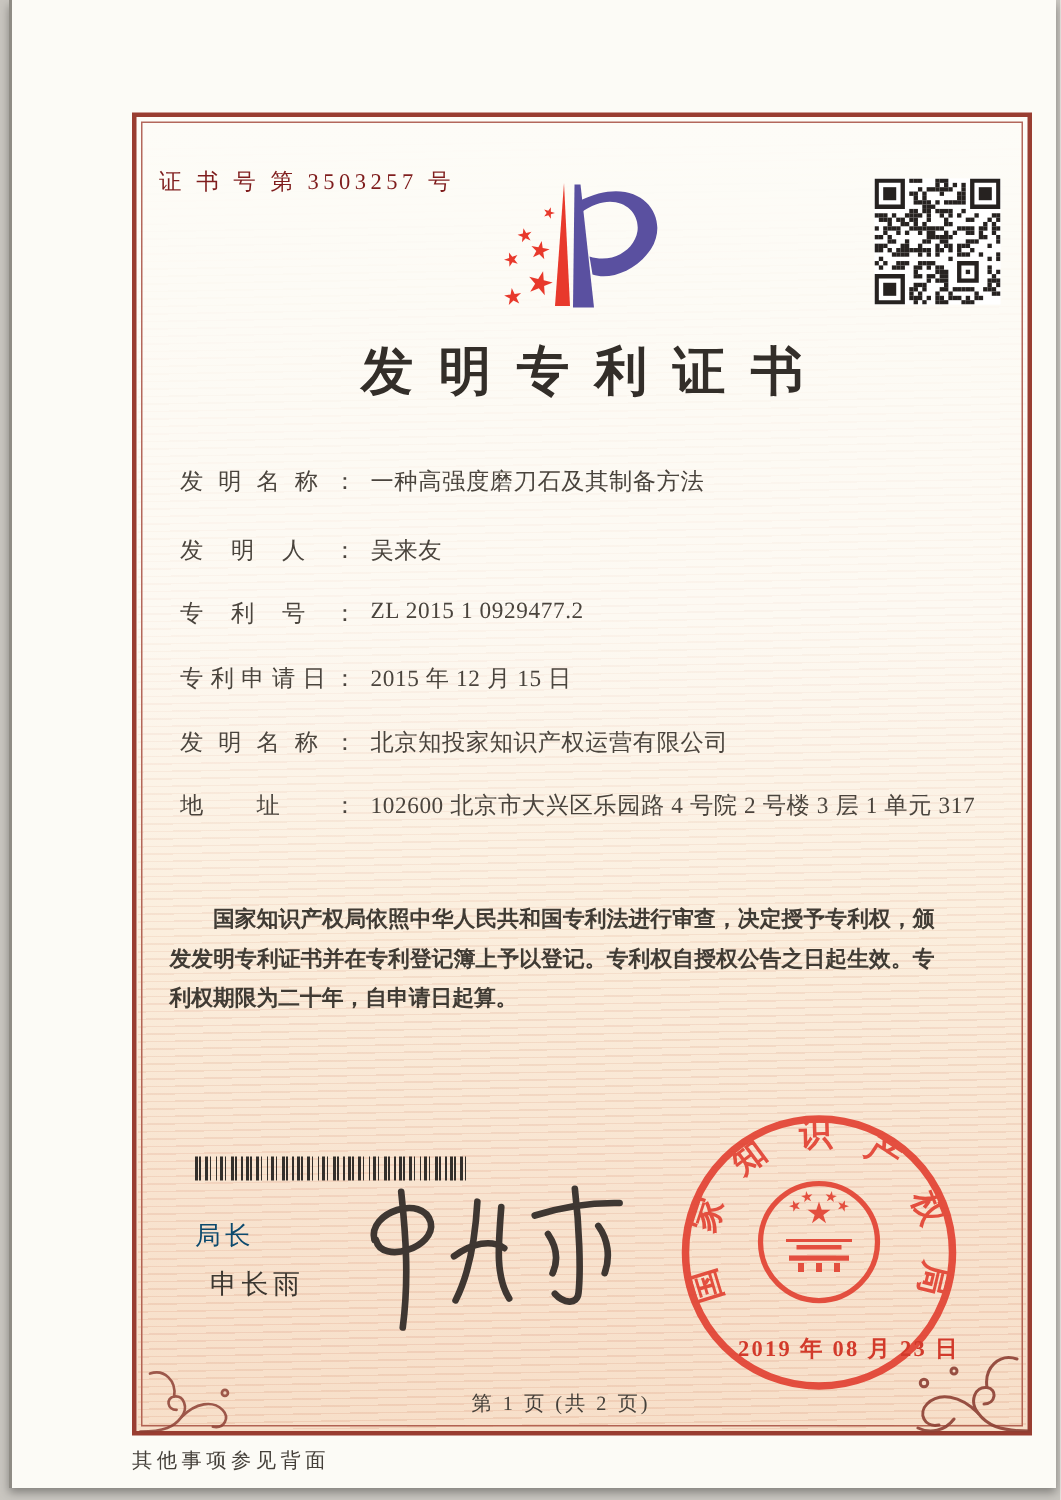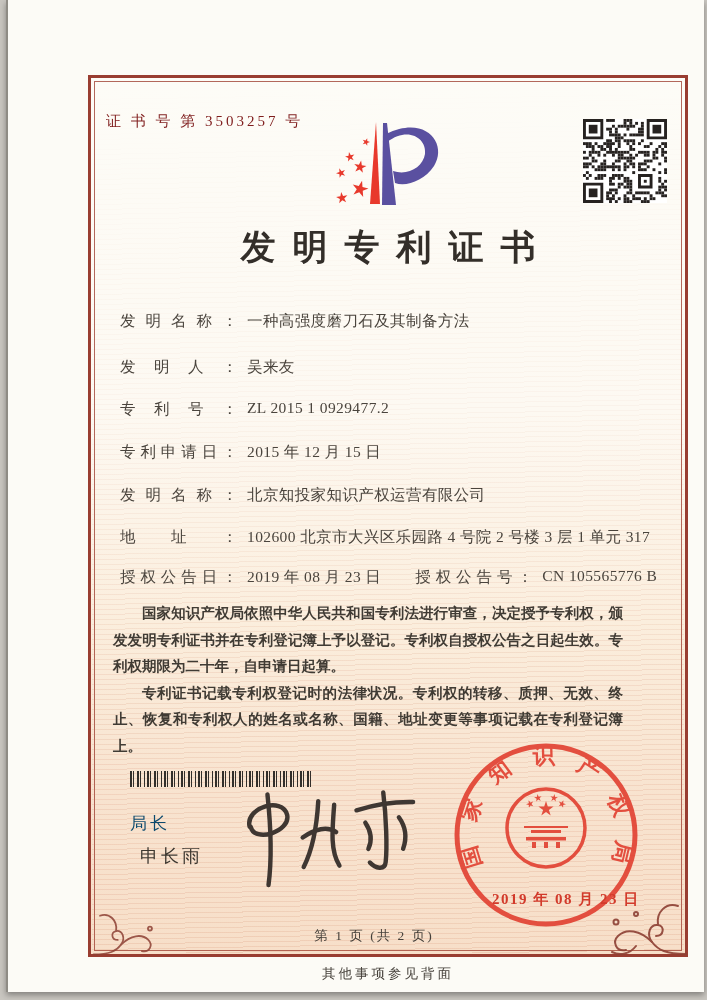--- a/index.html
+++ b/index.html
@@ -58,21 +58,21 @@
       #332f2b 7px 9px,transparent 9px 10px,
       #332f2b 10px 11px,transparent 11px 14px,
       #332f2b 14px 15px,transparent 15px 17px);
   }
   .sigtitle{left:130px;top:812px;font-size:17px;color:#0c4a6e;letter-spacing:3px;}
   .signame{left:140px;top:844px;font-size:18px;color:#3c3730;letter-spacing:3px;}
   .sigsvg{left:235px;top:786px;transform:rotate(-2deg);}
   .sealwrap{left:452px;top:741px;width:188px;height:188px;}
   .sealdate{left:492px;top:890px;font-size:15px;color:#d23a2b;letter-spacing:1.5px;font-weight:bold;white-space:nowrap;}
   .pageind{left:104px;top:927px;width:540px;text-align:center;font-size:13.5px;color:#45403a;letter-spacing:2px;}
-  .backnote{left:88px;top:965px;width:600px;text-align:center;font-size:13.5px;color:#45403a;letter-spacing:3px;}
+  .backnote{left:88px;top:965px;width:600px;font-size:13.5px;color:#45403a;letter-spacing:3px;}
   .flourish-r{left:596px;top:884px;}
   .flourish-l{left:89px;top:898px;transform:scaleX(-1);}
   .logosvg{left:326px;top:110px;}
   .qrsvg{left:583px;top:119px;background:#fff;}
 </style>
 </head>
 <body>
 
 <div class="stage">
 
@@ -401,32 +401,23 @@
   </div>
   <div class="abs row" style="top:442px">
     <span class="lab">专利申请日：</span><span class="val">2015 年 12 月 15 日</span>
   </div>
   <div class="abs row" style="top:485px">
     <span class="lab">发明名称：</span><span class="val">北京知投家知识产权运营有限公司</span>
   </div>
   <div class="abs row" style="top:527px">
     <span class="lab">地址：</span><span class="val">102600 北京市大兴区乐园路 4 号院 2 号楼 3 层 1 单元 317</span>
   </div>
-  <div class="abs row grant" style="top:567px">
-    <span>
-      <span class="lab">授权公告日：</span><span class="val">2019 年 08 月 23 日</span>
-    </span>
-    <span>
-      <span class="lab">授权公告号：</span><span class="val">CN 105565776 B</span>
-    </span>
-  </div>
 
   <div class="abs paras">
     <p>国家知识产权局依照中华人民共和国专利法进行审查，决定授予专利权，颁发发明专利证书并在专利登记簿上予以登记。专利权自授权公告之日起生效。专利权期限为二十年，自申请日起算。</p>
-    <p>专利证书记载专利权登记时的法律状况。专利权的转移、质押、无效、终止、恢复和专利权人的姓名或名称、国籍、地址变更等事项记载在专利登记簿上。</p>
   </div>
 
   <div class="abs barcode"></div>
 
   <div class="abs sigtitle">局长</div>
   <div class="abs signame">申长雨</div>
 
   <svg class="abs sigsvg" width="190" height="100" viewBox="0 0 180 95">
     <g fill="none" stroke="#2b2522" stroke-width="4.2" stroke-linecap="round" opacity=".9">
       <path d="M14,36 C10,18 46,8 50,26 C53,42 18,52 15,36"></path>

